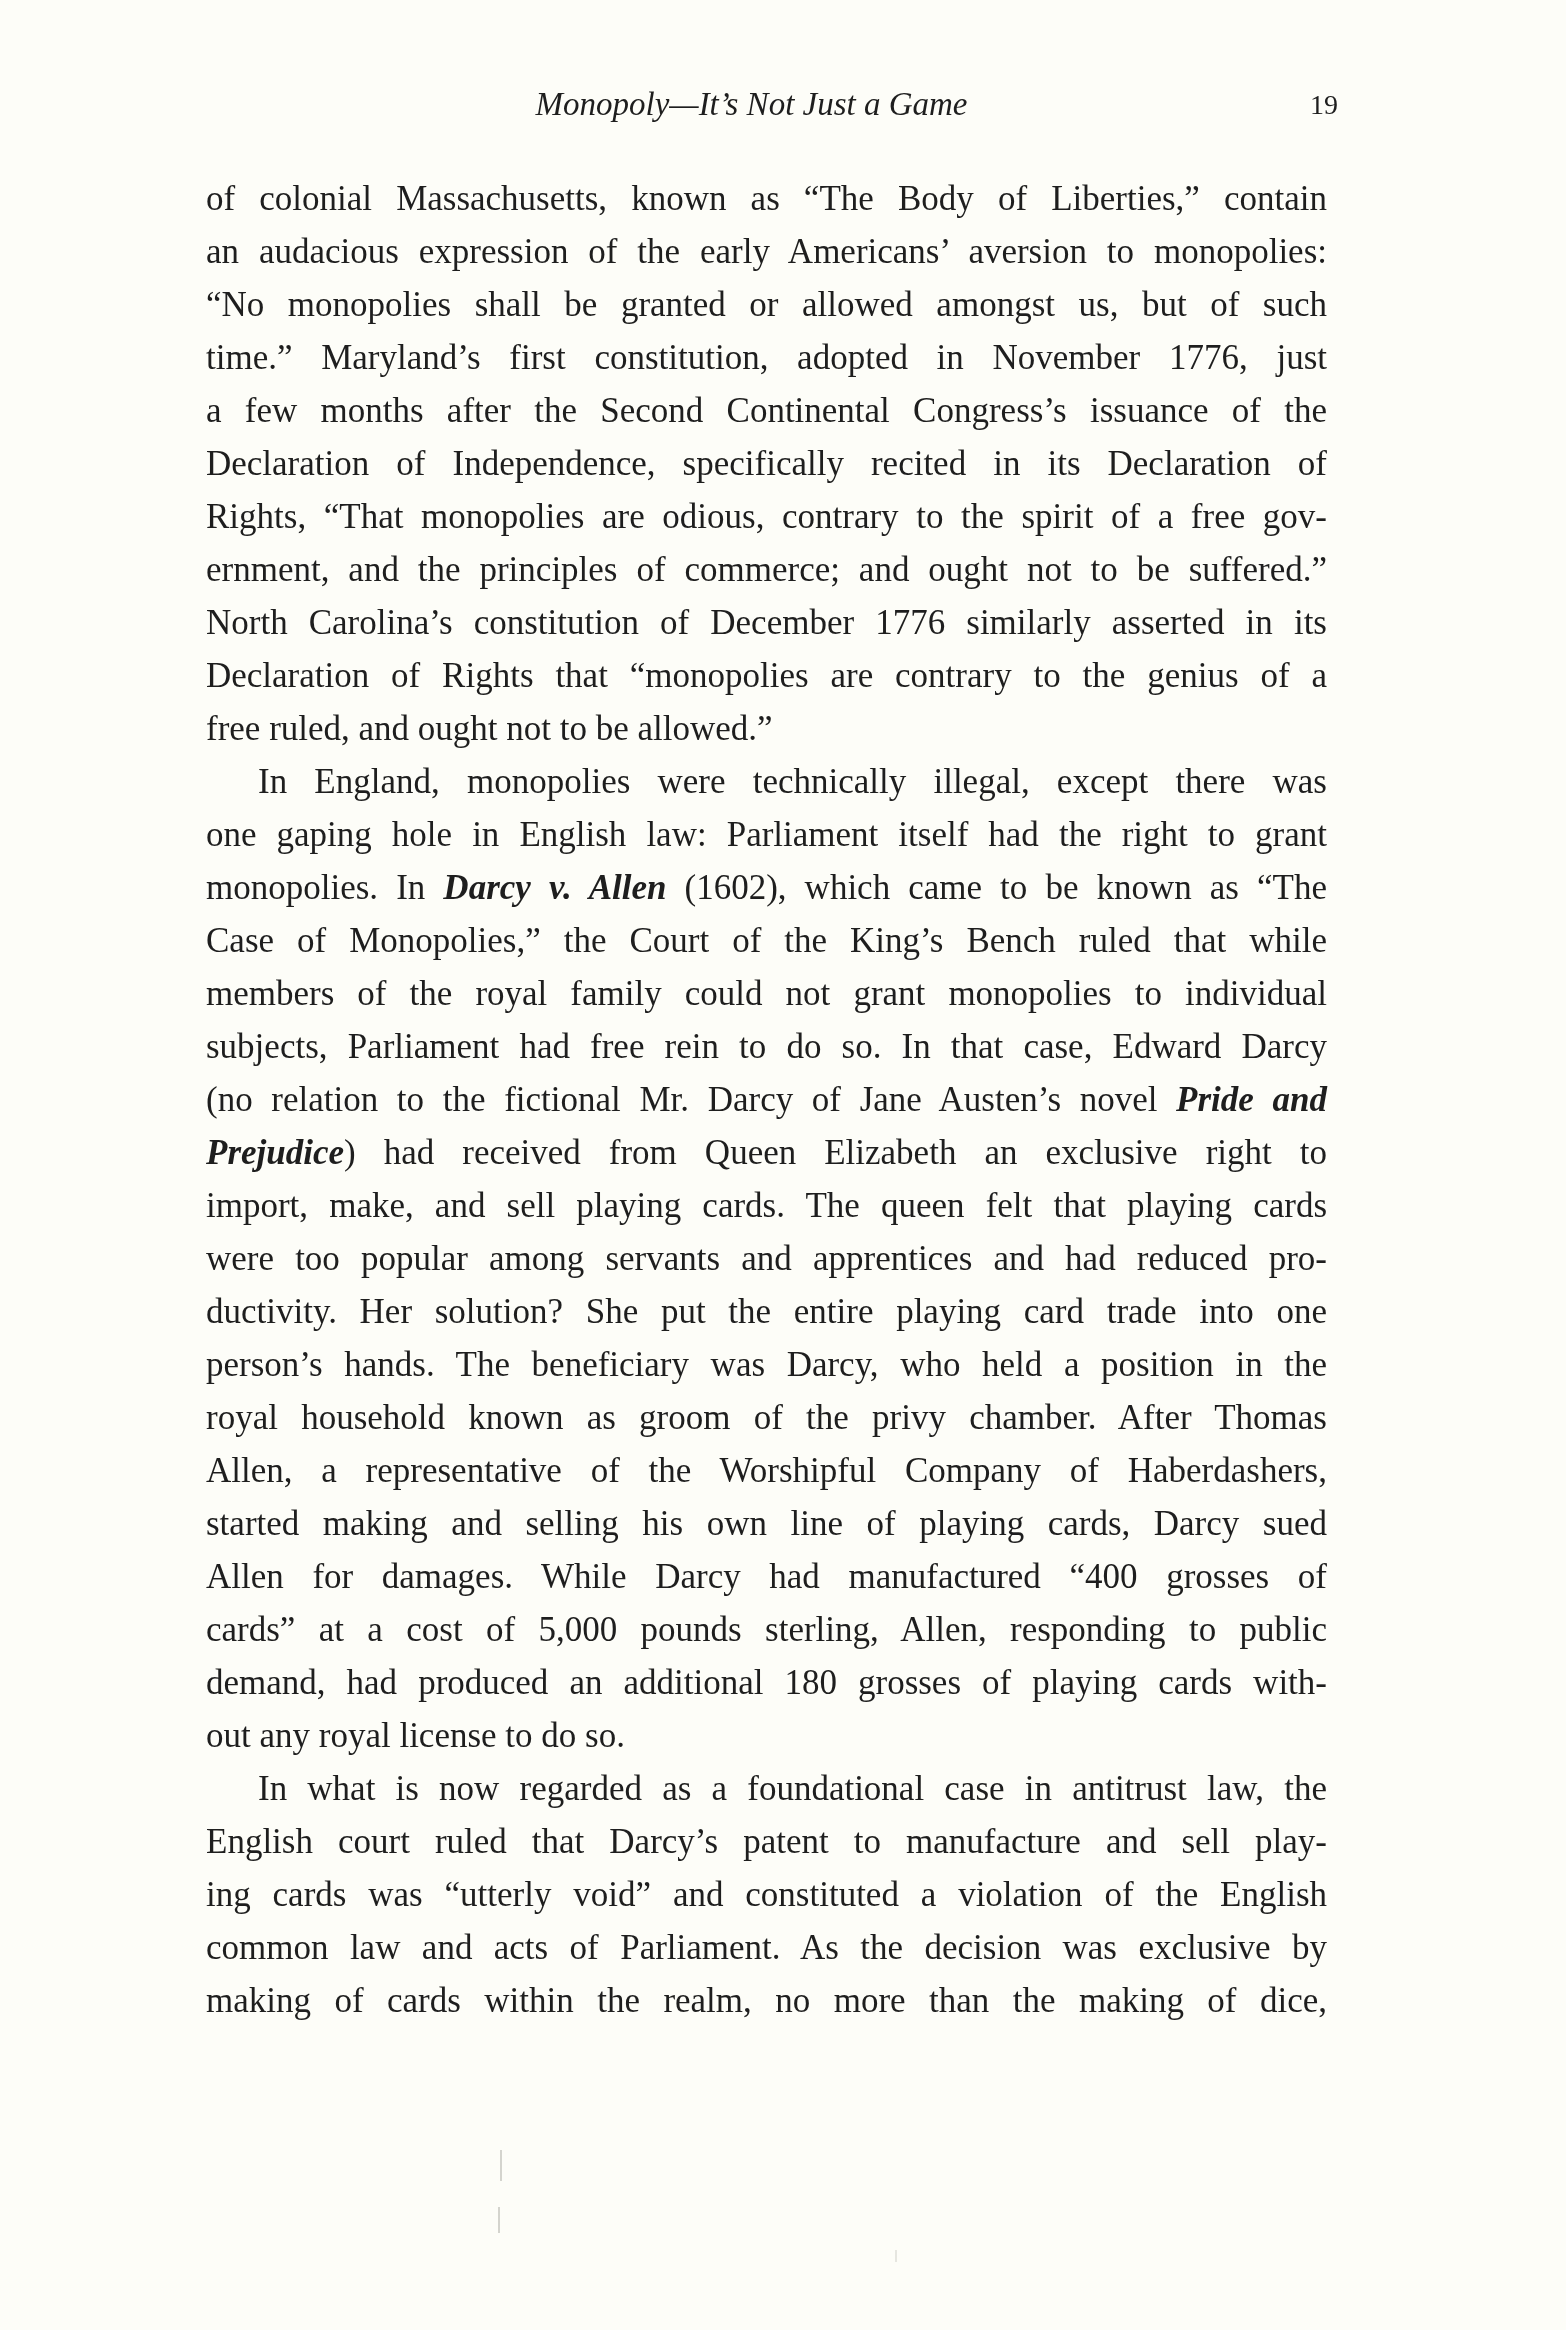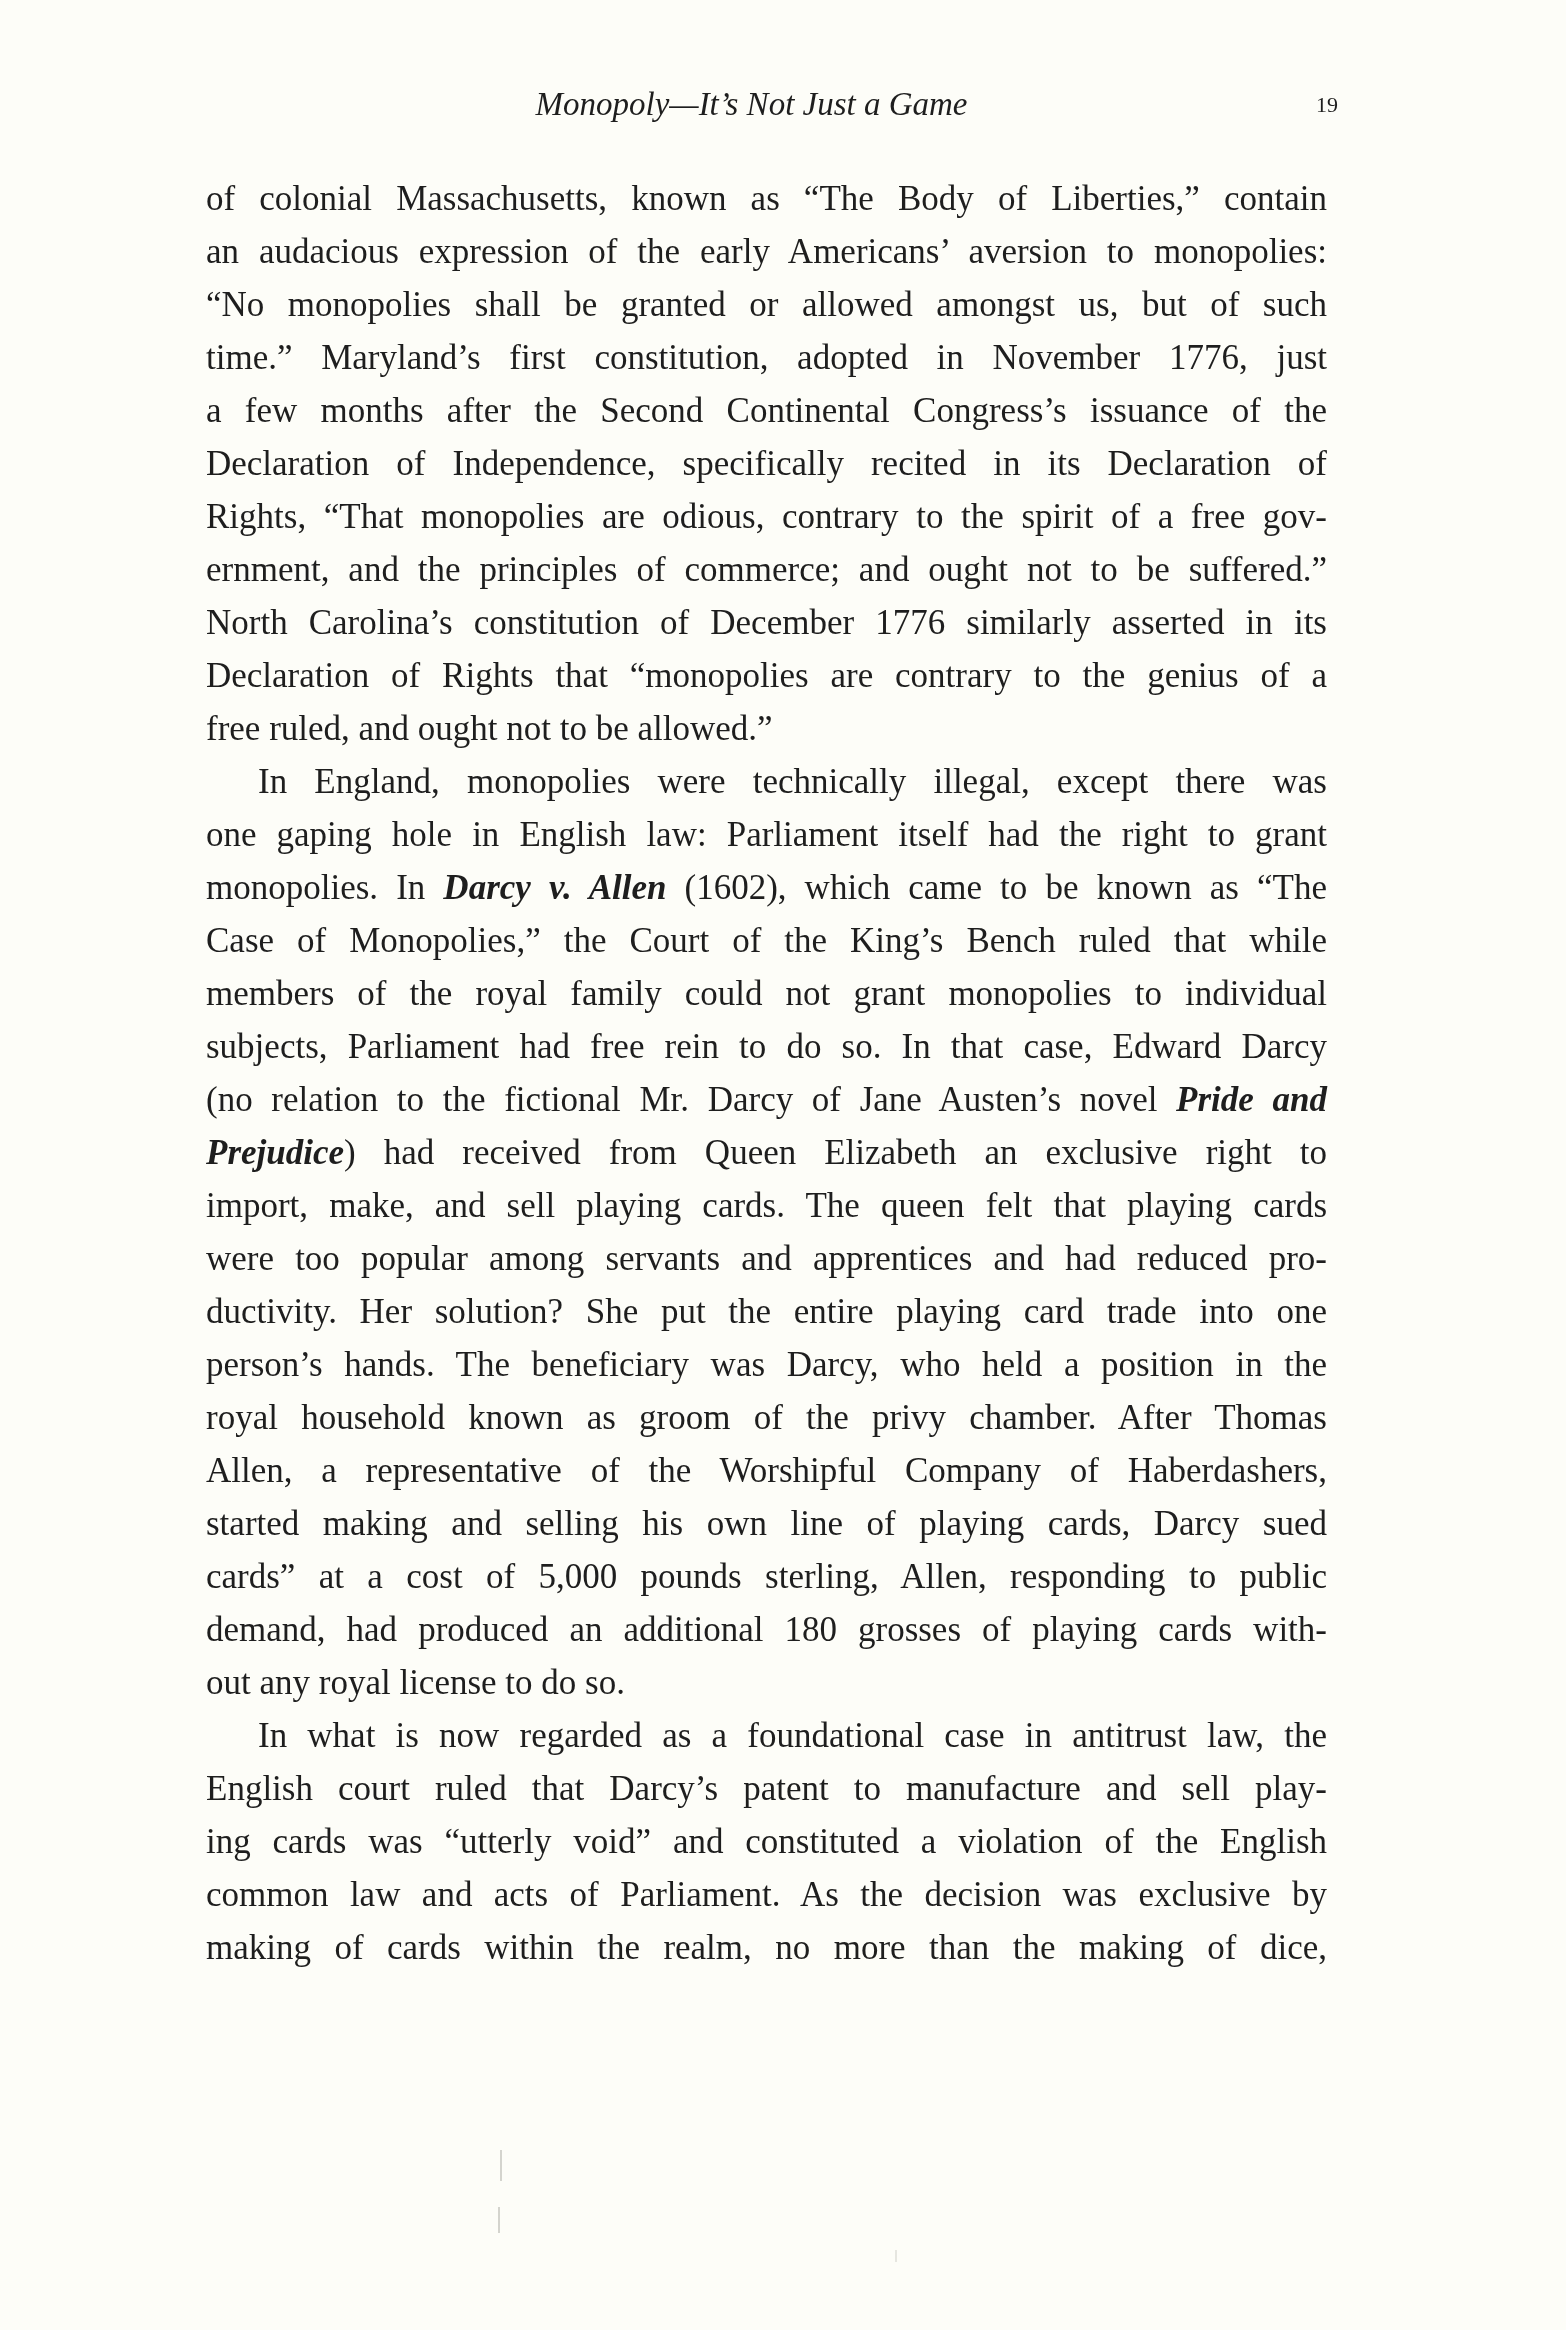--- a/index.html
+++ b/index.html
@@ -35,21 +35,21 @@
       text-align: center;
       font-style: italic;
       font-size: 33px;
       line-height: 49px;
       padding-right: 52px;
     }
     .page-number {
       position: absolute;
       right: 0;
       top: 0;
-      font-size: 22px;
+      font-size: 28px;
       line-height: 49px;
     }
     .body-text {
       position: absolute;
       top: 172px;
       left: 206px;
       width: 1121px;
       font-size: 35px;
       line-height: 53px;
     }
@@ -103,20 +103,21 @@
       <div class="line">subjects, Parliament had free rein to do so. In that case, Edward Darcy</div>
       <div class="line"><span>(no relation to the fictional Mr. Darcy of Jane Austen’s novel </span><span class="it">Pride and</span></div>
       <div class="line"><span class="it">Prejudice</span><span>) had received from Queen Elizabeth an exclusive right to</span></div>
       <div class="line">import, make, and sell playing cards. The queen felt that playing cards</div>
       <div class="line">were too popular among servants and apprentices and had reduced pro-</div>
       <div class="line">ductivity. Her solution? She put the entire playing card trade into one</div>
       <div class="line">person’s hands. The beneficiary was Darcy, who held a position in the</div>
       <div class="line">royal household known as groom of the privy chamber. After Thomas</div>
       <div class="line">Allen, a representative of the Worshipful Company of Haberdashers,</div>
       <div class="line">started making and selling his own line of playing cards, Darcy sued</div>
+      <div class="line">Allen for damages. While Darcy had manufactured “400 grosses of</div>
       <div class="line">cards” at a cost of 5,000 pounds sterling, Allen, responding to public</div>
       <div class="line">demand, had produced an additional 180 grosses of playing cards with-</div>
       <div class="line last">out any royal license to do so.</div>
       <div class="line indent">In what is now regarded as a foundational case in antitrust law, the</div>
       <div class="line">English court ruled that Darcy’s patent to manufacture and sell play-</div>
       <div class="line">ing cards was “utterly void” and constituted a violation of the English</div>
       <div class="line">common law and acts of Parliament. As the decision was exclusive by</div>
       <div class="line">making of cards within the realm, no more than the making of dice,</div>
     </div>
 

